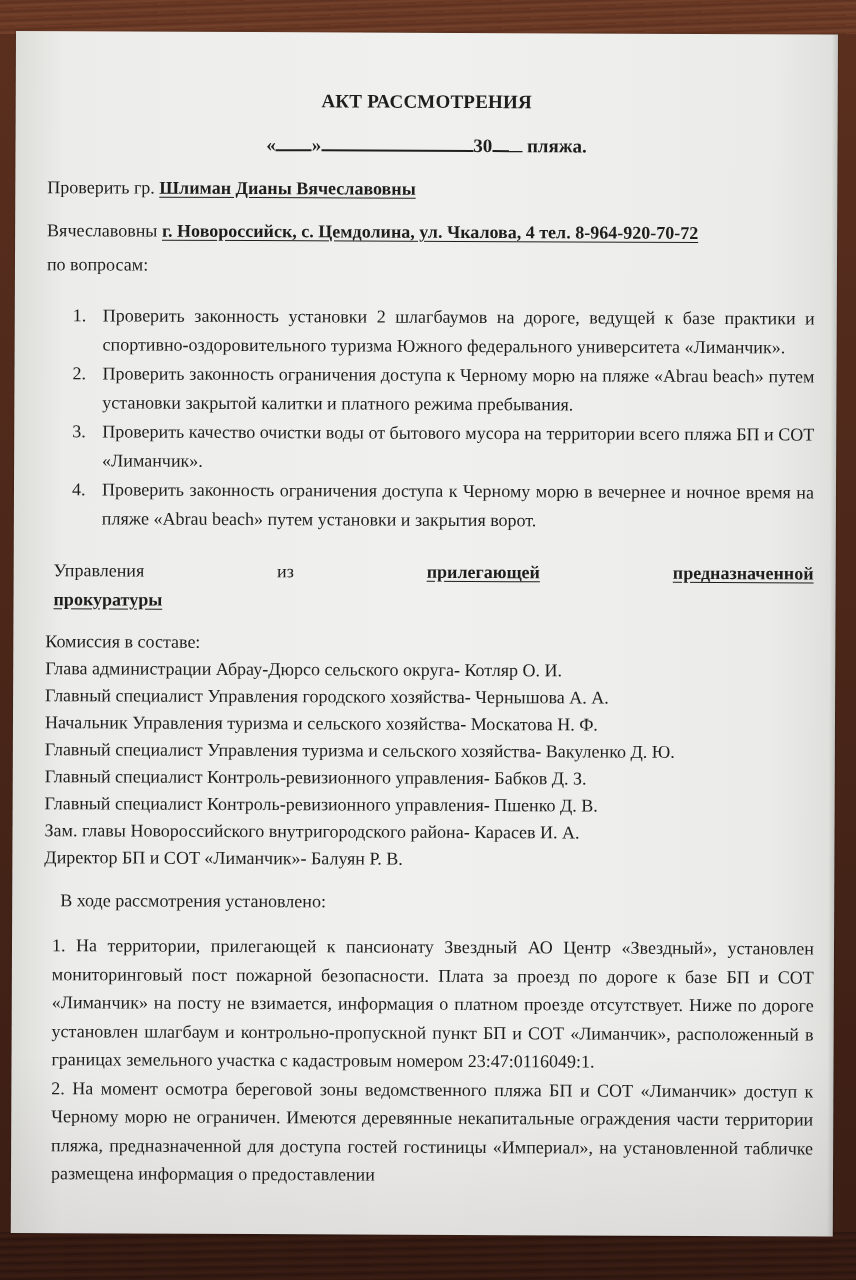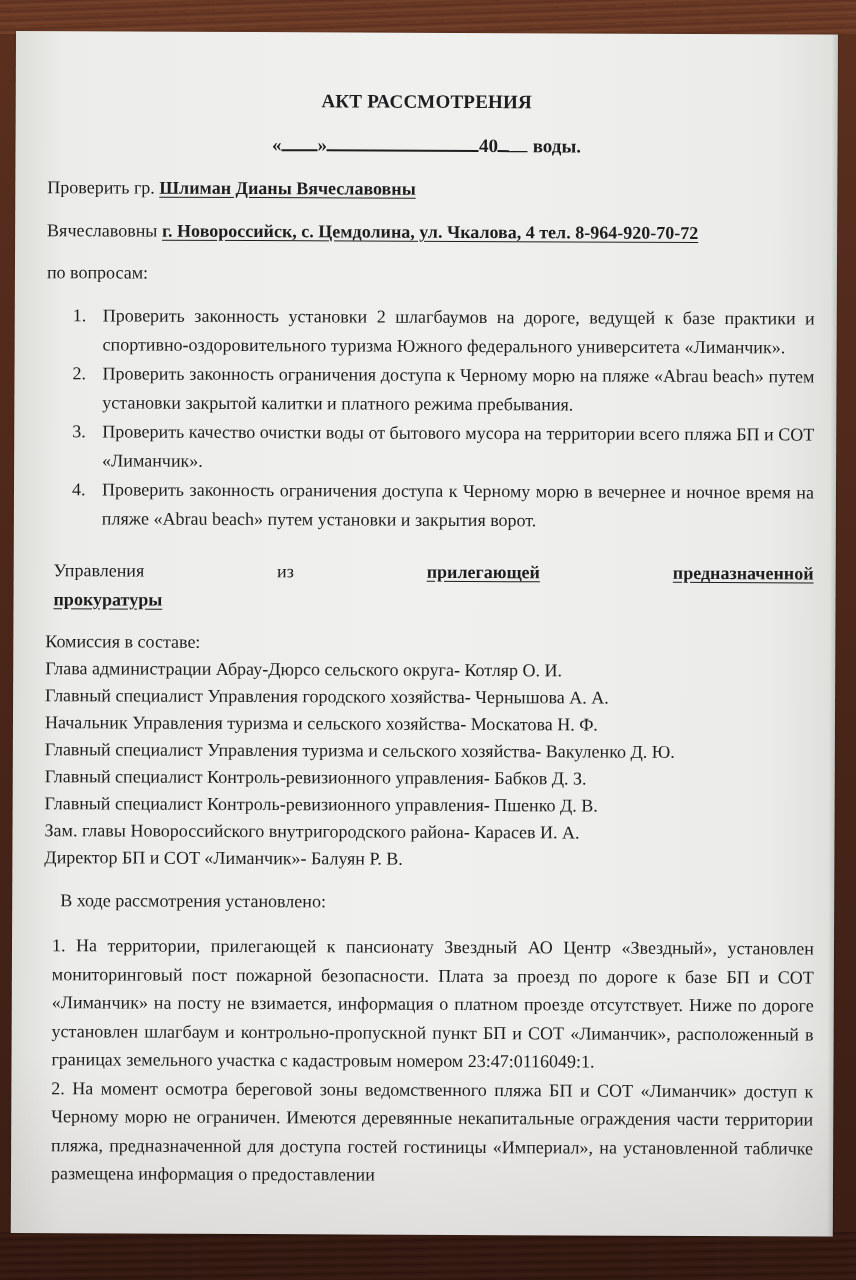--- a/index.html
+++ b/index.html
@@ -76,34 +76,34 @@
 <div class="wood-bottom"></div>
 
 <div class="page">
   <div class="page-shadow-right"></div>
   <div class="page-bottom-shade"></div>
 
   <div class="doc">
     <div class="title">АКТ РАССМОТРЕНИЯ</div>
 
     <div class="date-line">
-      <span>«</span><span class="blank" style="width:36px"></span><span>»</span><span class="blank" style="width:152px"></span><span>40</span><span class="blank" style="width:30px"></span>&nbsp;<span>воды.</span>
+      <span>«</span><span class="blank" style="width:36px"></span><span>»</span><span class="blank" style="width:152px"></span><span>30</span><span class="blank" style="width:30px"></span>&nbsp;<span>пляжа.</span>
     </div>
 
     <div class="line-abs" style="top:143px">
       <span>Проверить гр.</span>
       <span class="bold u">Шлиман Дианы Вячеславовны</span>
     </div>
 
     <div class="line-abs" style="top:186px">
       <span>Вячеславовны</span>
       <span class="bold u">г. Новороссийск, с. Цемдолина, ул. Чкалова, 4 тел. 8-964-920-70-72</span>
     </div>
 
-    <div class="line-abs" style="top:228px">по вопросам:</div>
+    <div class="line-abs" style="top:220px">по вопросам:</div>
 
     <ol class="items">
       <li>
         <span class="num">1.</span>
         <span>Проверить законность установки 2 шлагбаумов на дороге, ведущей к базе практики и спортивно-оздоровительного туризма Южного федерального университета «Лиманчик».</span>
       </li>
       <li>
         <span class="num">2.</span>
         <span>Проверить законность ограничения доступа к Черному морю на пляже «Abrau beach» путем установки закрытой калитки и платного режима пребывания.</span>
       </li>

